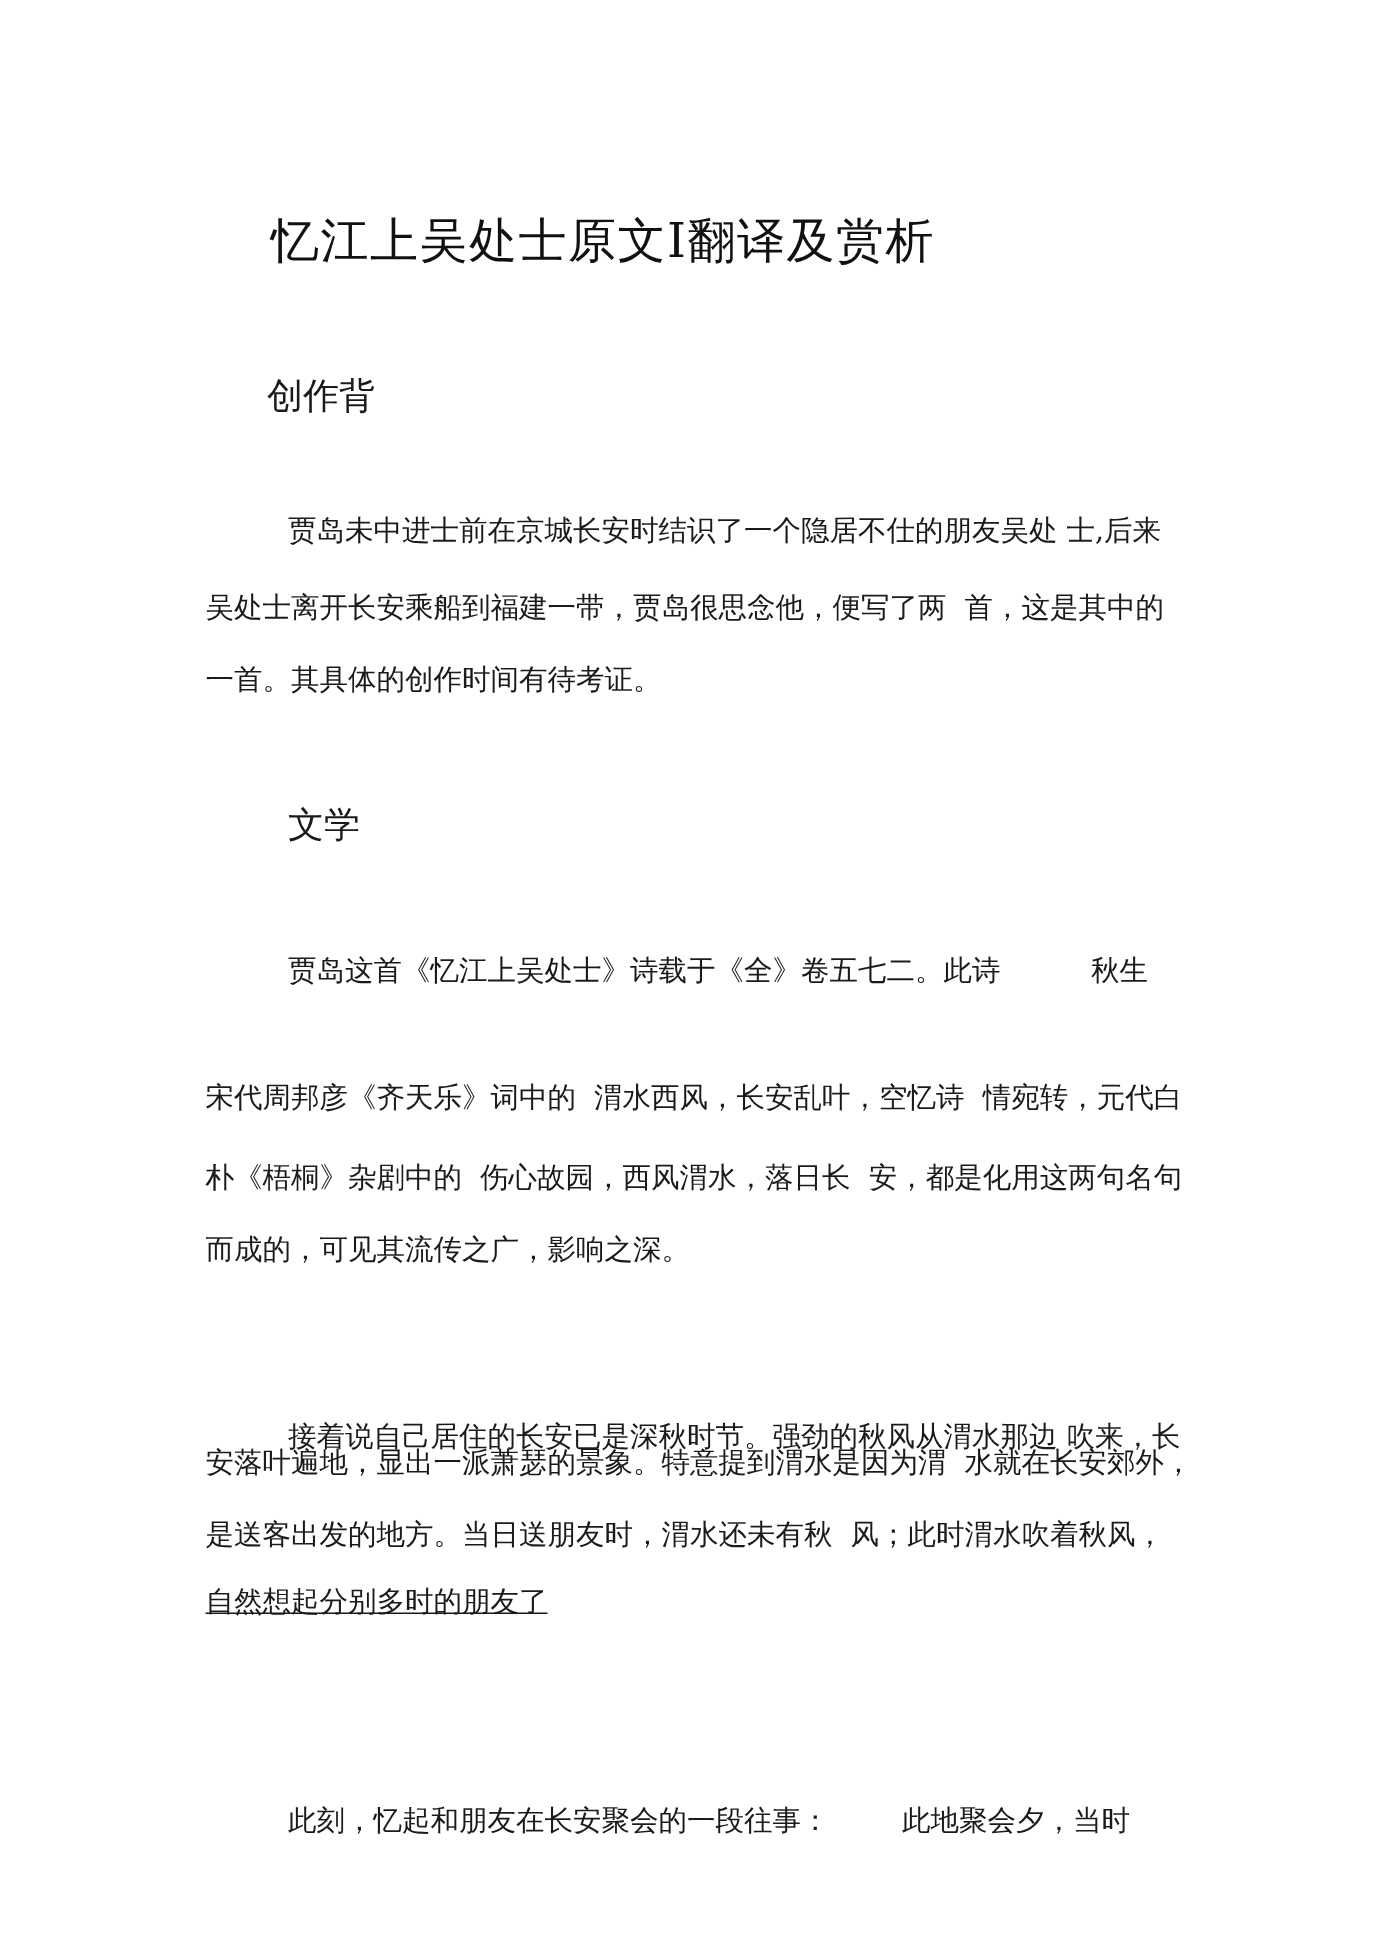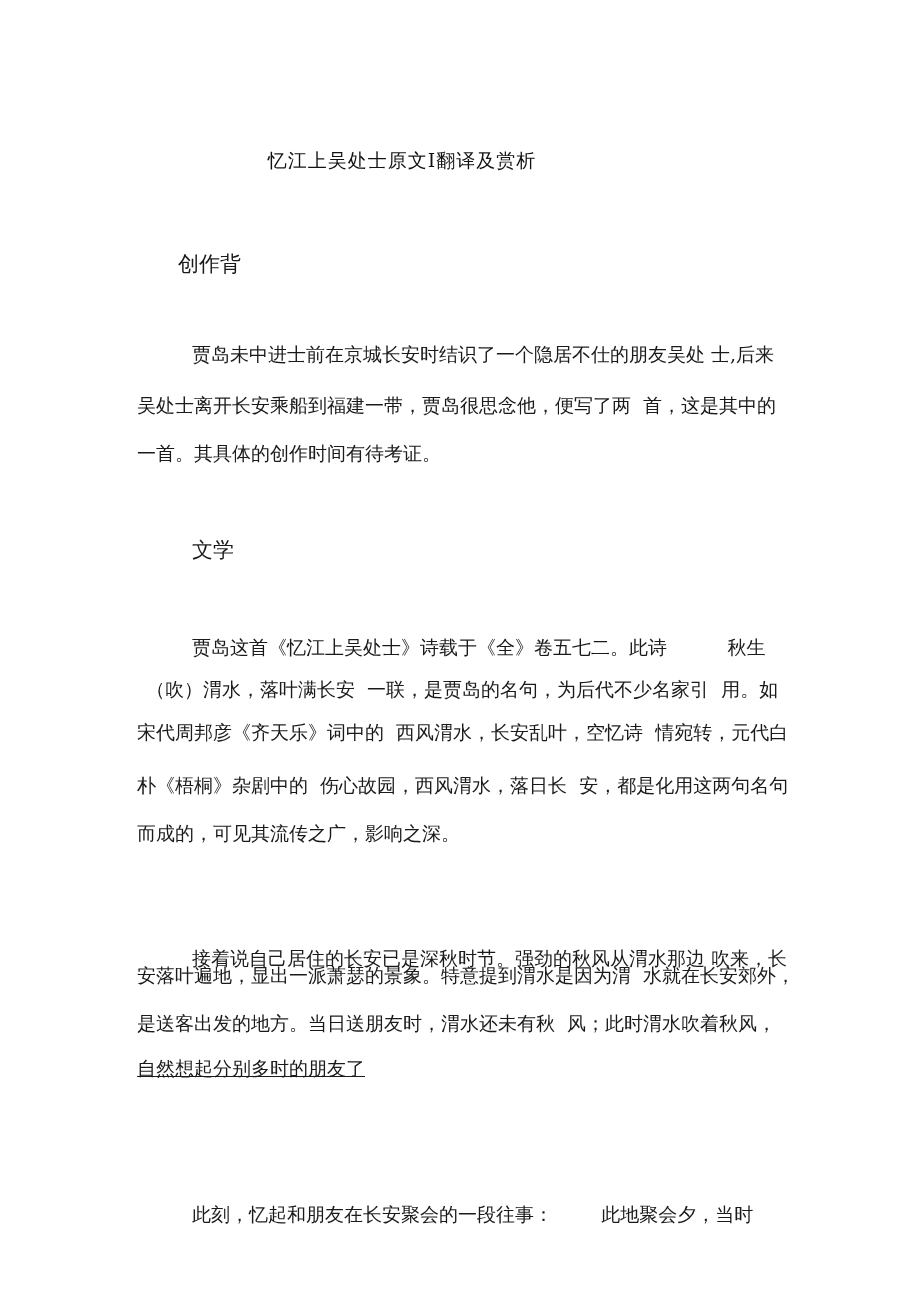--- a/index.html
+++ b/index.html
@@ -1,41 +1,40 @@
 <!DOCTYPE html>
 <html><head>
   <meta charset="utf-8">
   <style>
     html, body { margin: 0; padding: 0; background: #ffffff; }
     body { width: 920px; height: 1303px; position: relative; overflow: hidden;
       font-family: "DejaVu Serif", "Liberation Serif", serif; color: #1a1a1a; }
     .page { position: absolute; left: 0; top: 0; width: 920px; height: 1303px; background: #ffffff; }
     .title { position: absolute; left: 0; width: 804px; top: 138px; text-align: center;
-      font-size: 19px; letter-spacing: 1px; line-height: 44px; color: #111; }
+      font-size: 32px; letter-spacing: 1px; line-height: 44px; color: #111; }
     .line { position: absolute; font-size: 19px; line-height: 26px; white-space: pre; color: #1a1a1a; }
-    .heading { font-size: 21px; }
+    .heading { font-size: 24px; }
   </style>
 </head>
 <body>
 
 <div class="page">
 
   <div class="title">忆江上吴处士原文Ⅰ翻译及赏析</div>
 
   <div class="line heading" style="left:178px; top:251px;">创作背</div>
 
   <div class="line" style="left:192px; top:341px;">贾岛未中进士前在京城长安时结识了一个隐居不仕的朋友吴处 士,后来</div>
   <div class="line" style="left:137px; top:392px;">吴处士离开长安乘船到福建一带，贾岛很思念他，便写了两  首，这是其中的</div>
   <div class="line" style="left:137px; top:440px;text-align:center;">一首。其具体的创作时间有待考证。</div>
 
   <div class="line heading" style="left:192px; top:537px;">文学</div>
 
   <div class="line" style="left:192px; top:634px;">贾岛这首《忆江上吴处士》诗载于《全》卷五七二。此诗          秋生</div>
-  <div class="line" style="left:146px; top:676px;">（吹）渭水，落叶满长安  一联，是贾岛的名句，为后代不少名家引  用。如</div>
-  <div class="line" style="left:137px; top:719px;">宋代周邦彦《齐天乐》词中的  西风渭水，长安乱叶，空忆诗  情宛转，元代白</div>
+  <div class="line" style="left:137px; top:719px;">宋代周邦彦《齐天乐》词中的  渭水西风，长安乱叶，空忆诗  情宛转，元代白</div>
   <div class="line" style="left:137px; top:772px;">朴《梧桐》杂剧中的  伤心故园，西风渭水，落日长  安，都是化用这两句名句</div>
   <div class="line" style="left:137px; top:820px;">而成的，可见其流传之广，影响之深。</div>
 
 
   <div class="line" style="left:192px; top:914px;margin-top:31px;">接着说自己居住的长安已是深秋时节。强劲的秋风从渭水那边 吹来，长</div>
   <div class="line" style="left:137px; top:962px;">安落叶遍地，显出一派萧瑟的景象。特意提到渭水是因为渭  水就在长安郊外，</div>
   <div class="line" style="left:137px; top:1010px;">是送客出发的地方。当日送朋友时，渭水还未有秋  风；此时渭水吹着秋风，</div>
   <div class="line" style="left:137px; top:1055px;text-decoration:underline;">自然想起分别多时的朋友了</div>
 
   <div class="line" style="left:192px; top:1201px;">此刻，忆起和朋友在长安聚会的一段往事：        此地聚会夕，当时</div>

